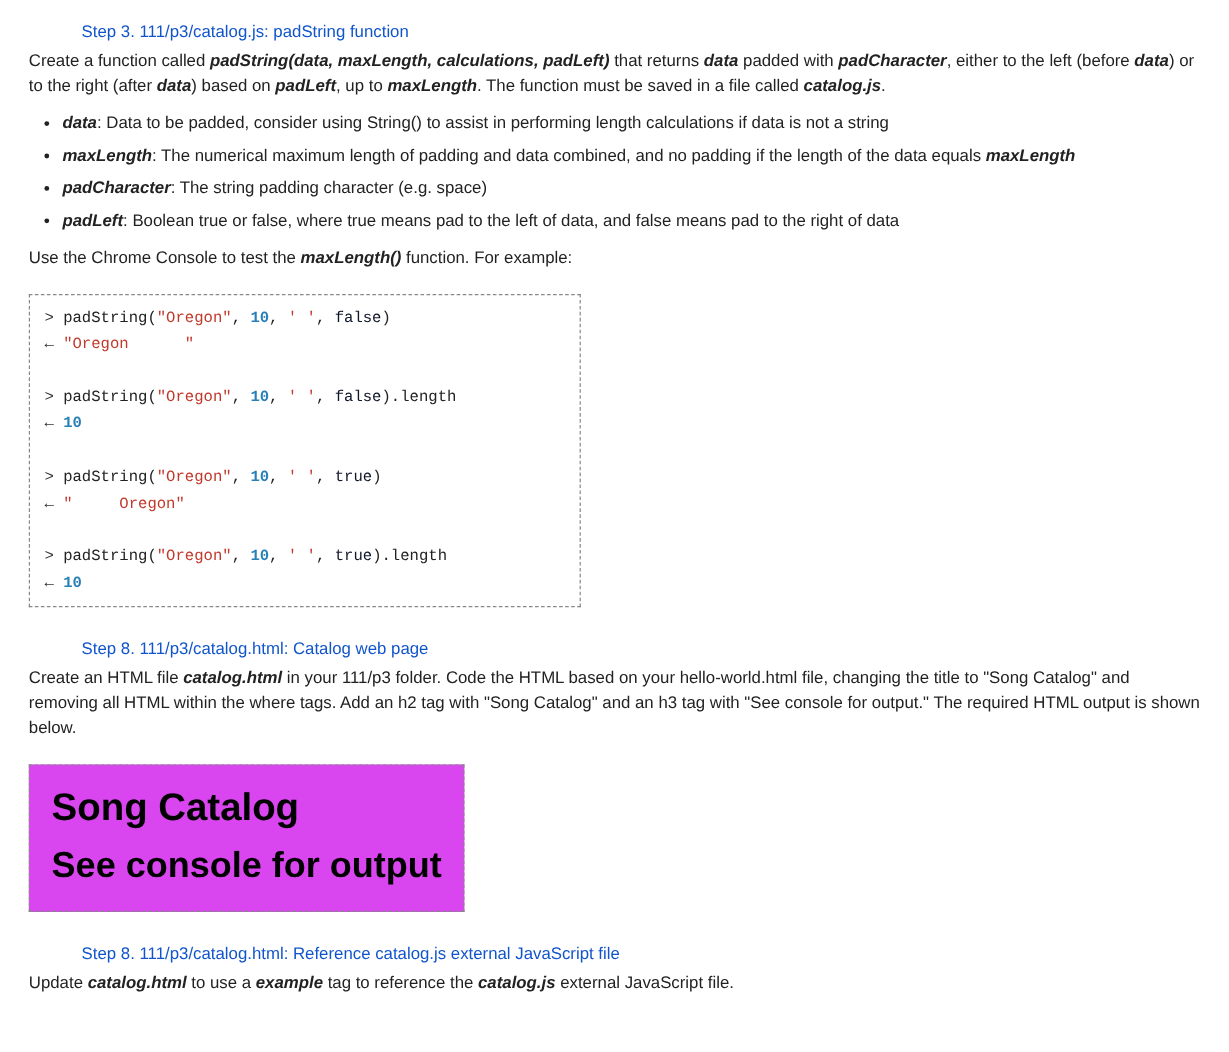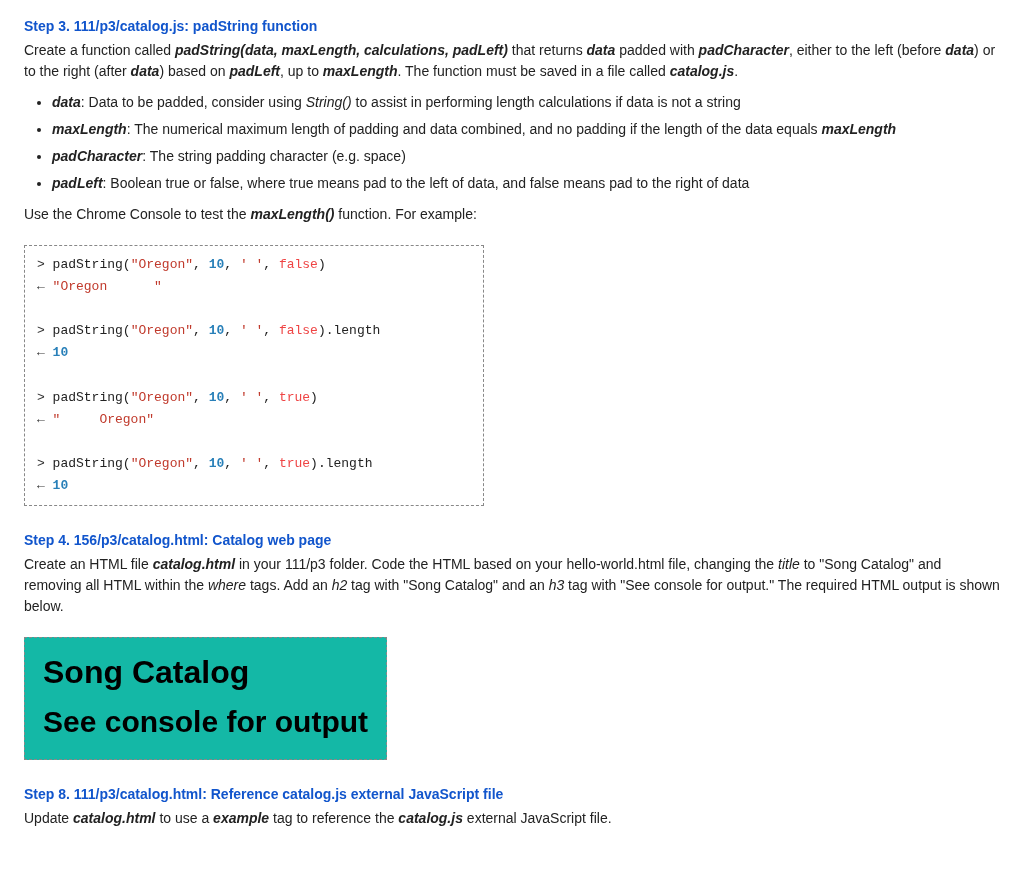--- a/index.html
+++ b/index.html
@@ -6,30 +6,31 @@
     body {
       font-family: Arial, sans-serif;
       font-size: 14px;
       color: #222;
       background: #fff;
       padding: 18px 24px;
       max-width: 1024px;
     }
     .step-header {
       color: #1155cc;
-      font-weight: bold;
+      font-weight: normal;
       font-size: 14px;
       margin-bottom: 6px;
+      margin-left: 44px;
     }
     .para {
       margin-bottom: 10px;
       line-height: 1.5;
     }
     .bold-italic { font-weight: bold; font-style: italic; }
-    .italic { font-style: italic; }
+    .italic { }
     ul {
       margin: 8px 0 10px 28px;
     }
     ul li {
       margin-bottom: 6px;
       line-height: 1.5;
     }
     .code-box {
       border: 1.5px dashed #888;
       padding: 8px 12px;
@@ -46,29 +47,29 @@
       white-space: pre;
     }
     .code-prompt {
       color: #333;
     }
     .code-result {
       color: #333;
     }
     .str { color: #c0392b; }
     .num { color: #2980b9; font-weight: bold; }
-    .kw { color: #ef4444; }
+    .kw { color: #0f172a; }
     .blue-val { color: #2980b9; font-weight: bold; }
     .output-box {
       border: 1.5px dashed #888;
       padding: 16px 18px 20px 18px;
       margin: 10px 0 14px 0;
       display: inline-block;
       min-width: 320px;
-      background: #14b8a6;
+      background: #d946ef;
     }
     .output-box h2 {
       font-size: 32px;
       font-weight: bold;
       color: #000;
       margin-bottom: 14px;
     }
     .output-box h3 {
       font-size: 30px;
       font-weight: bold;
@@ -143,21 +144,21 @@
   
   <span class="code-line"><span class="code-result">← </span><span class="str">"&nbsp;&nbsp;&nbsp;&nbsp;&nbsp;Oregon"</span></span>
   <span class="code-line">&nbsp;</span>
   
   <span class="code-line"><span class="code-prompt">&gt; </span>padString(<span class="str">"Oregon"</span>, <span class="num">10</span>, <span class="str">' '</span>, <span class="kw">true</span>).length</span>
   
   <span class="code-line"><span class="code-result">← </span><span class="blue-val">10</span></span>
 </div>
 
 
-<div class="step-header" style="margin-top:12px;">Step 4. 156/p3/catalog.html: Catalog web page</div>
+<div class="step-header" style="margin-top:12px;">Step 8. 111/p3/catalog.html: Catalog web page</div>
 
 
 <p class="para">
   Create an HTML file <span class="bold-italic">catalog.html</span>
   in your 111/p3 folder. Code the HTML based on your hello-world.html file, changing the
   <span class="italic">title</span>
   to "Song Catalog" and removing all HTML within the
   <span class="italic">where</span>
   tags. Add an
   <span class="italic">h2</span>

